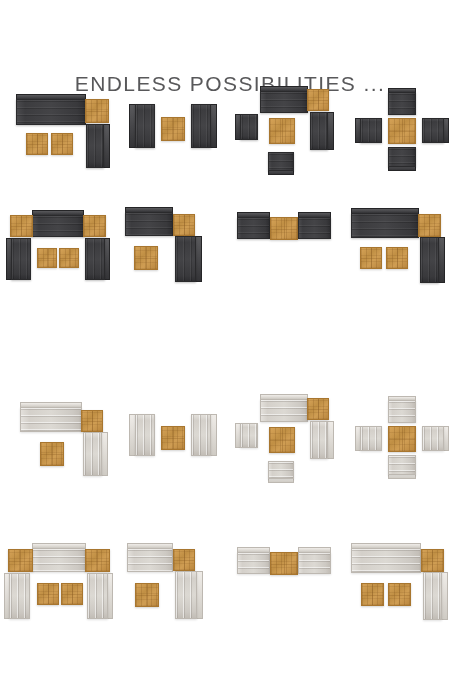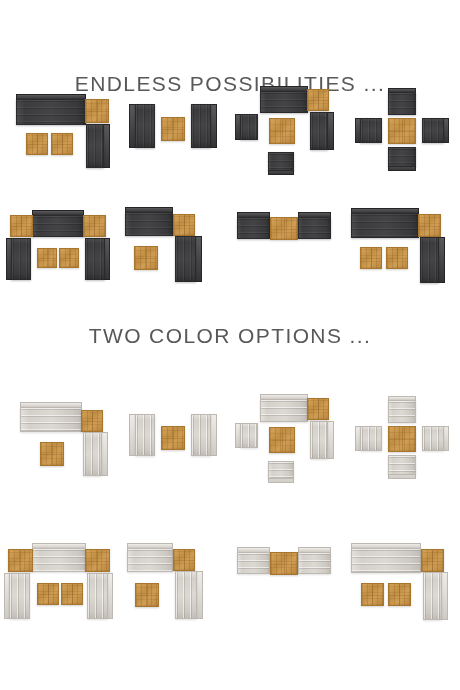--- a/index.html
+++ b/index.html
@@ -279,21 +279,20 @@
         <div class="piece sofa-dark" style="left:4px; top:15px; width:68px; height:25px;"></div>
         <div class="piece wood" style="left:71px; top:16px; width:23px; height:23px;"></div>
         <div class="piece back-dark" style="left:91px; top:39px; width:7px; height:46px;"></div>
         <div class="piece sofa-dark vert" style="left:73px; top:39px; width:19px; height:46px;"></div>
         <div class="piece wood" style="left:13px; top:49px; width:22px; height:22px;"></div>
         <div class="piece wood" style="left:39px; top:49px; width:22px; height:22px;"></div>
       </div>
     </div>
   </div>
 
-  <div class="section-heading heading-2">TWO COLOR OPTIONS ...</div>
 
   <div class="grid grid-light-a">
 
     <div class="cell cell-0">
       <div class="stage">
         <div class="piece back-light" style="left:18px; top:14px; width:62px; height:6px;"></div>
         <div class="piece sofa-light" style="left:18px; top:19px; width:62px; height:25px;"></div>
         <div class="piece wood" style="left:79px; top:22px; width:22px; height:22px;"></div>
         <div class="piece back-light" style="left:99px; top:44px; width:7px; height:44px;"></div>
         <div class="piece sofa-light vert" style="left:81px; top:44px; width:19px; height:44px;"></div>

